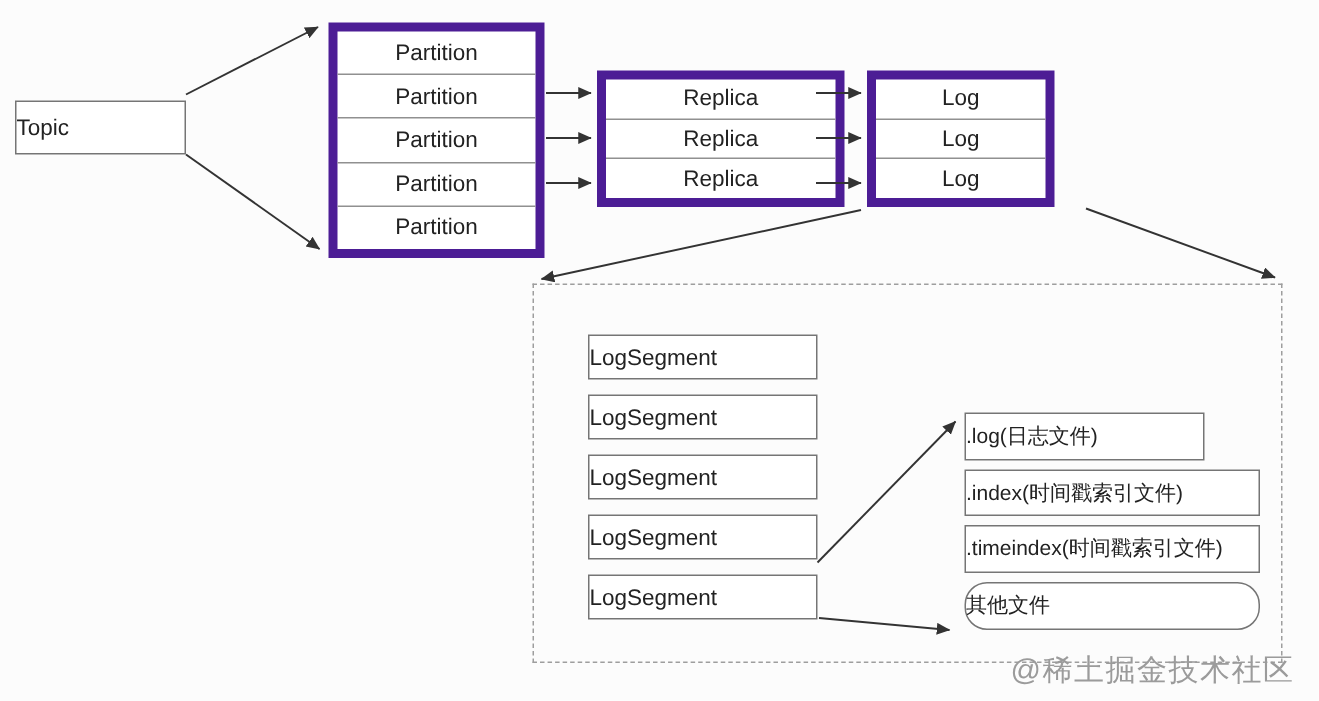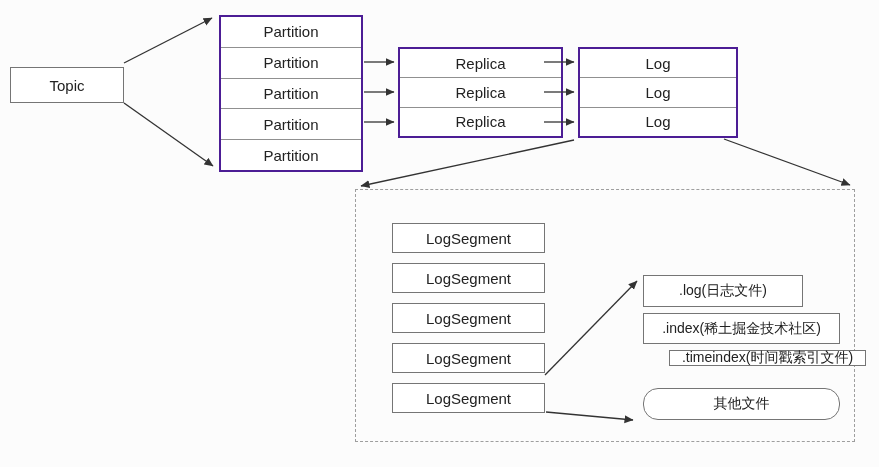--- a/index.html
+++ b/index.html
@@ -12,28 +12,27 @@
     color: #222;
     overflow: hidden;
   }
   .box {
     position: absolute;
     background: #ffffff;
     border: 1px solid #757575;
     box-sizing: border-box;
     display: flex;
     align-items: center;
-    justify-content: center;
     font-size: 15px;
     white-space: nowrap;
   }
   .stack {
     position: absolute;
     background: #ffffff;
-    border: 2px solid #4c1d95;
+    border: 6px solid #4c1d95;
     box-sizing: border-box;
     display: flex;
     flex-direction: column;
   }
   .stack .row {
     flex: 1;
     display: flex;
     align-items: center;
     justify-content: center;
     font-size: 15px;
@@ -75,39 +74,40 @@
     <div class="row">Partition</div>
     <div class="row">Partition</div>
   </div>
 
   <div class="stack" style="left:398px; top:47px; width:165px; height:91px;">
     <div class="row">Replica</div>
     <div class="row">Replica</div>
     <div class="row">Replica</div>
   </div>
 
-  <div class="stack" style="left:578px; top:47px; width:160px; height:91px;">
+  <div class="stack" style="left:578px; top:47px; width:125px; height:91px;">
     <div class="row">Log</div>
     <div class="row">Log</div>
     <div class="row">Log</div>
   </div>
 
   <div class="dashed-region" style="left:355px; top:189px; width:500px; height:253px;"></div>
 
   <div class="box" style="left:392px; top:223px; width:153px; height:30px;">LogSegment</div>
   <div class="box" style="left:392px; top:263px; width:153px; height:30px;">LogSegment</div>
   <div class="box" style="left:392px; top:303px; width:153px; height:30px;">LogSegment</div>
   <div class="box" style="left:392px; top:343px; width:153px; height:30px;">LogSegment</div>
   <div class="box" style="left:392px; top:383px; width:153px; height:30px;">LogSegment</div>
 
   <div class="box file-box" style="left:643px; top:275px; width:160px; height:32px;">.log(日志文件)</div>
-  <div class="box file-box" style="left:643px; top:313px; width:197px; height:31px;">.index(稀土掘金技术社区)</div>
-  <div class="box file-box" style="left:669px; top:350px; width:197px; height:16px;">.timeindex(时间戳索引文件)</div>
+  <div class="box file-box" style="left:643px; top:313px; width:197px; height:31px;">.index(时间戳索引文件)</div>
+  <div class="box file-box" style="left:643px; top:350px; width:197px; height:32px;">.timeindex(时间戳索引文件)</div>
   <div class="box file-box" style="left:643px; top:388px; width:197px; height:32px;border-radius:15px;">其他文件</div>
 
+  <div class="watermark" style="right:16px; top:433px;">@稀土掘金技术社区</div>
 
   <svg class="arrows" width="879" height="467" viewBox="0 0 879 467">
     <defs>
       <marker id="ah" markerWidth="11" markerHeight="9" refX="8.5" refY="4" orient="auto" markerUnits="userSpaceOnUse">
         <path d="M0,0 L9,4 L0,8 z" fill="#333333"></path>
       </marker>
     </defs>
     <g stroke="#333333" stroke-width="1.3" fill="none">
       <line x1="124" y1="63" x2="212" y2="18" marker-end="url(#ah)"></line>
       <line x1="124" y1="103" x2="213" y2="166" marker-end="url(#ah)"></line>

